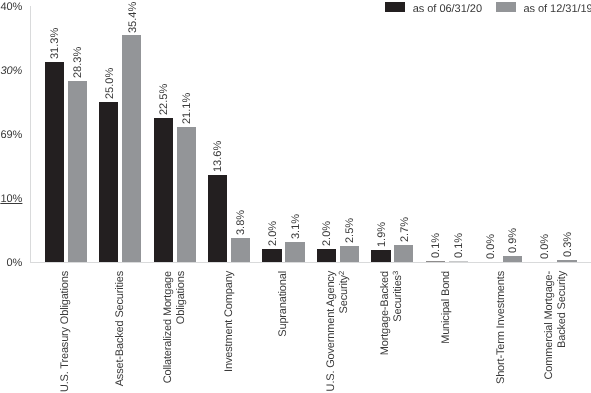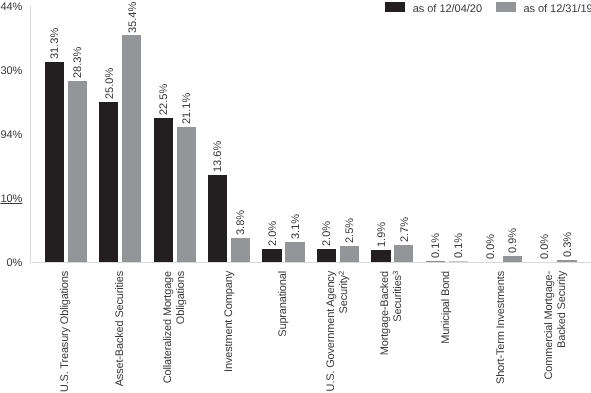--- a/index.html
+++ b/index.html
@@ -33,38 +33,38 @@
   .cat-label sup{font-size:7.6px;vertical-align:baseline;position:relative;top:-3.2px;line-height:0;}
 </style>
 </head>
 <body>
 
 <div id="chart">
 
   <div class="legend">
     <div class="legend-item" style="left:384.9px">
       <span class="legend-swatch" style="background: rgb(35, 31, 32);"></span>
-      <span class="legend-label">as of 12/04/20</span>
+      <span class="legend-label">as of 06/31/20</span>
     </div>
     <div class="legend-item" style="left:495.6px">
       <span class="legend-swatch" style="background: rgb(147, 149, 152);"></span>
       <span class="legend-label">as of 12/31/19</span>
     </div>
   </div>
 
   <div class="plot">
     <div class="y-axis-line" style="left: 30px; top: 6px; width: 1px; height: 256px; background: rgb(217, 218, 219);"></div>
     <div class="y-axis-line" style="left: 30px; top: 262px; width: 561px; height: 1px; background: rgb(217, 218, 219);"></div>
 
     <div class="tick-layer">
         <div class="tick-label" style="right: 568.6px; top: 258px;">0%</div>
         <div class="tick-label" style="right: 568.6px; top: 194px; text-decoration: underline;">10%</div>
-        <div class="tick-label" style="right: 568.6px; top: 130px;">94%</div>
-        <div class="tick-label" style="right: 568.6px; top: 66px;">30%</div>
-        <div class="tick-label" style="right: 568.6px; top: 2px;">44%</div>
+        <div class="tick-label" style="right: 568.6px; top: 130px;">69%</div>
+        <div class="tick-label" style="right: 568.6px; top: 66px; font-style: italic;">30%</div>
+        <div class="tick-label" style="right: 568.6px; top: 2px;">40%</div>
       </div>
     <div class="bar-layer">
         <div class="bar" style="left: 44.8px; width: 19.2px; background: rgb(35, 31, 32); top: 61.68px; height: 200.32px;"></div>
         <div class="bar" style="left: 99.22px; width: 19.2px; background: rgb(35, 31, 32); top: 102px; height: 160px;"></div>
         <div class="bar" style="left: 153.64px; width: 19.2px; background: rgb(35, 31, 32); top: 118px; height: 144px;"></div>
         <div class="bar" style="left: 208.06px; width: 19.2px; background: rgb(35, 31, 32); top: 174.96px; height: 87.04px;"></div>
         <div class="bar" style="left: 262.48px; width: 19.2px; background: rgb(35, 31, 32); top: 249.2px; height: 12.8px;"></div>
         <div class="bar" style="left: 316.9px; width: 19.2px; background: rgb(35, 31, 32); top: 249.2px; height: 12.8px;"></div>
         <div class="bar" style="left: 371.32px; width: 19.2px; background: rgb(35, 31, 32); top: 249.84px; height: 12.16px;"></div>
         <div class="bar" style="left: 425.74px; width: 19.2px; background: rgb(35, 31, 32); top: 261px; height: 1px; opacity: 0.512;"></div>

